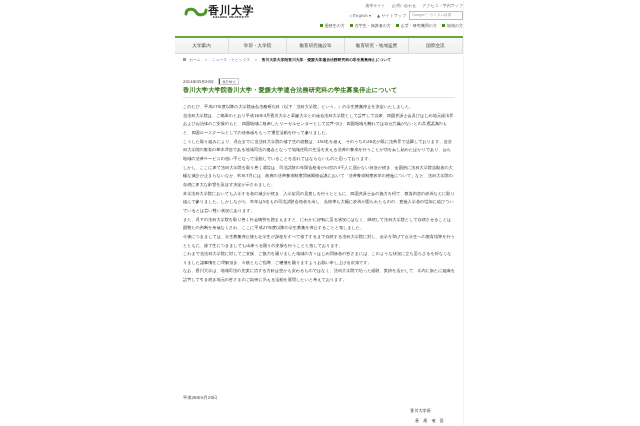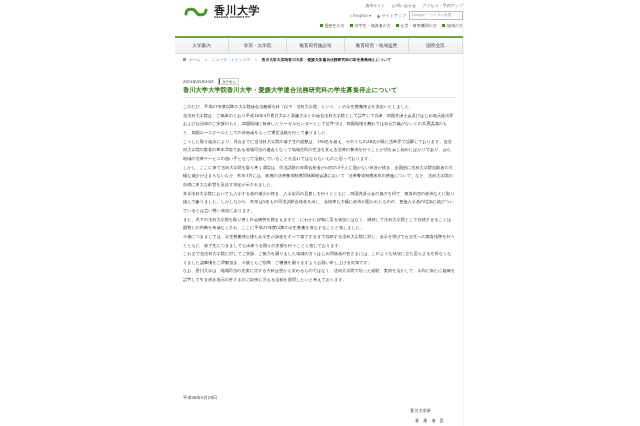--- a/index.html
+++ b/index.html
@@ -1,21 +1,21 @@
 <!DOCTYPE html>
 <html><head>
 <meta charset="utf-8">
 <style>
   html, body { margin:0; padding:0; background:#ffffff; }
   body { width:640px; height:426px; overflow:hidden; position:relative; font-family:"DejaVu Sans", sans-serif; color:#333; }
   .page { position:absolute; left:175px; top:0; width:288px; height:426px; background:#fff; overflow:hidden; }
   .header { position:relative; height:30px; }
   .logo { position:absolute; left:9px; top:5px; display:flex; align-items:center; }
   .logo svg { width:24px; height:14px; }
-  .logo-text { margin-left:6px; line-height:1; }
+  .logo-text { margin-left:0; line-height:1;text-align:center; }
   .logo-ja { font-size:11px; font-weight:bold; color:#222; letter-spacing:0.5px; display:block; }
   .logo-en { font-size:2.6px; font-weight:bold; color:#333; display:block; letter-spacing:0.3px; margin-top:1px; }
   .util { position:absolute; right:0; top:3px; font-size:4px; color:#666; white-space:nowrap; }
   .util span { margin-left:5px; }
   .util2 { position:absolute; right:0; top:11px; font-size:4px; color:#666; display:flex; align-items:center; white-space:nowrap; }
   .util2 .lang { margin-right:6px; }
   .util2 .sitemap { margin-right:3px; }
   .search { width:48px; height:7px; border:1px solid #bbb; font-size:3.6px; color:#999; padding:0 2px; line-height:7px; box-sizing:content-box; }
   .audience { position:absolute; right:0; top:23px; display:flex; font-size:4px; color:#555; white-space:nowrap; }
   .audience .aud { margin-left:5px; display:flex; align-items:center; }

